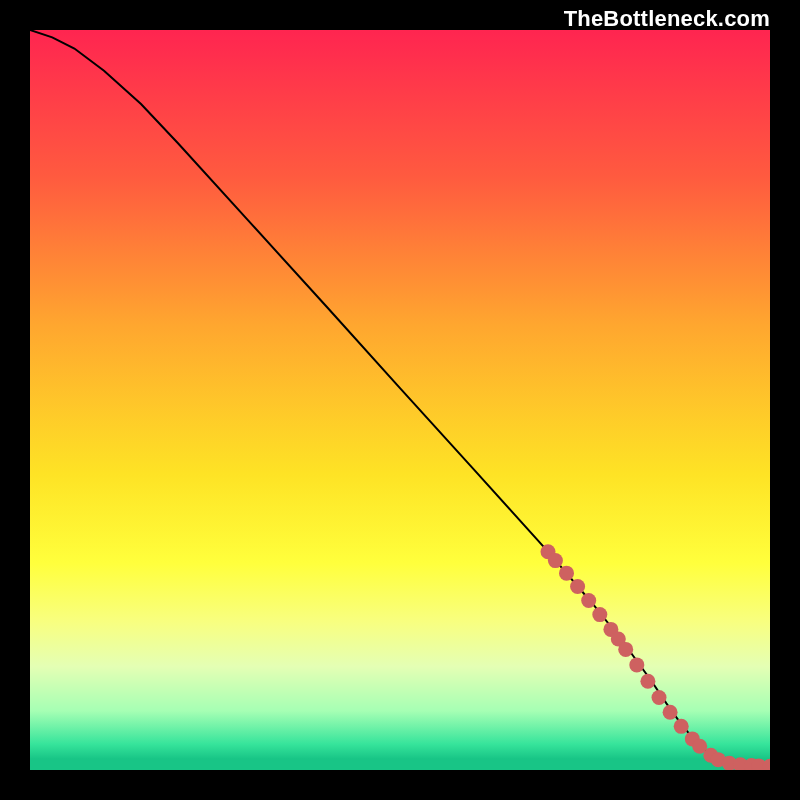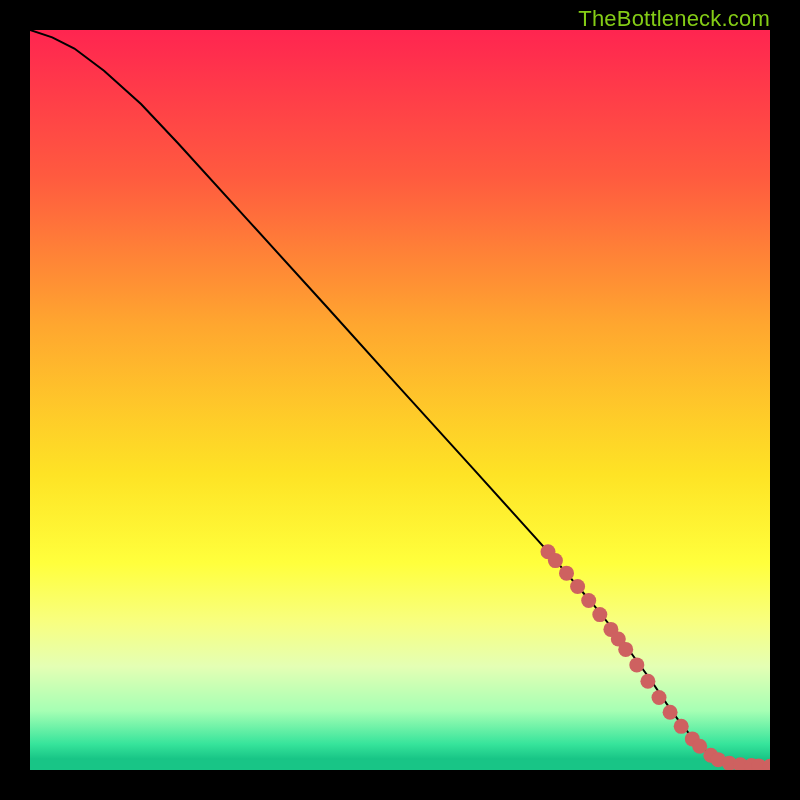--- a/index.html
+++ b/index.html
@@ -21,23 +21,23 @@
     position: absolute;
     left: 30px;
     top: 30px;
     width: 740px;
     height: 740px;
   }
   .watermark {
     position: absolute;
     top: 6px;
     right: 30px;
-    color: #84cc16;
+    color: #ffffff;
     font-size: 22px;
-    font-weight: 400;
+    font-weight: 700;
     letter-spacing: 0.2px;
     user-select: none;
     pointer-events: none;
   }
   svg { display: block; }
 </style>
 </head>
 <body>
 
 <div class="frame">

